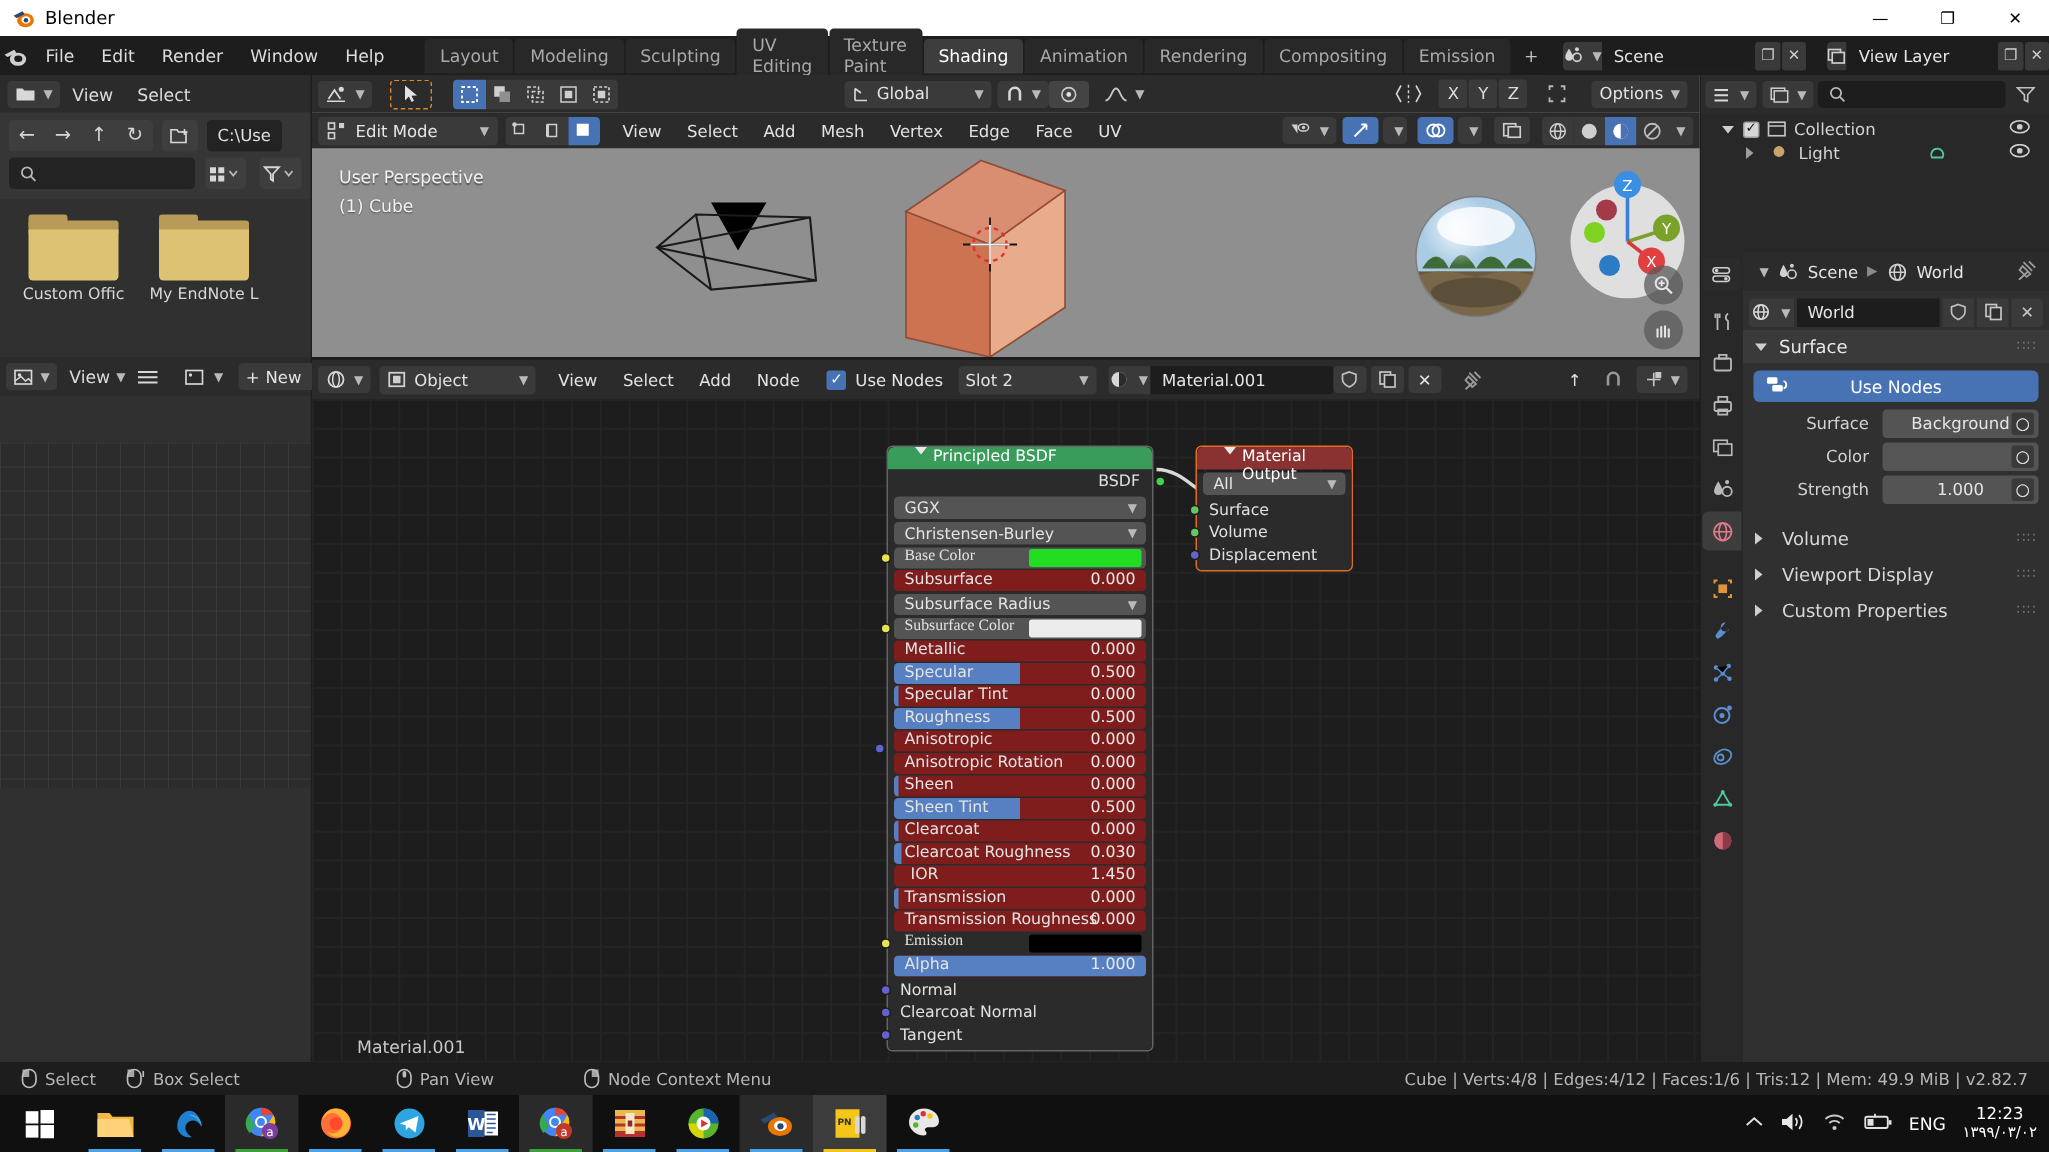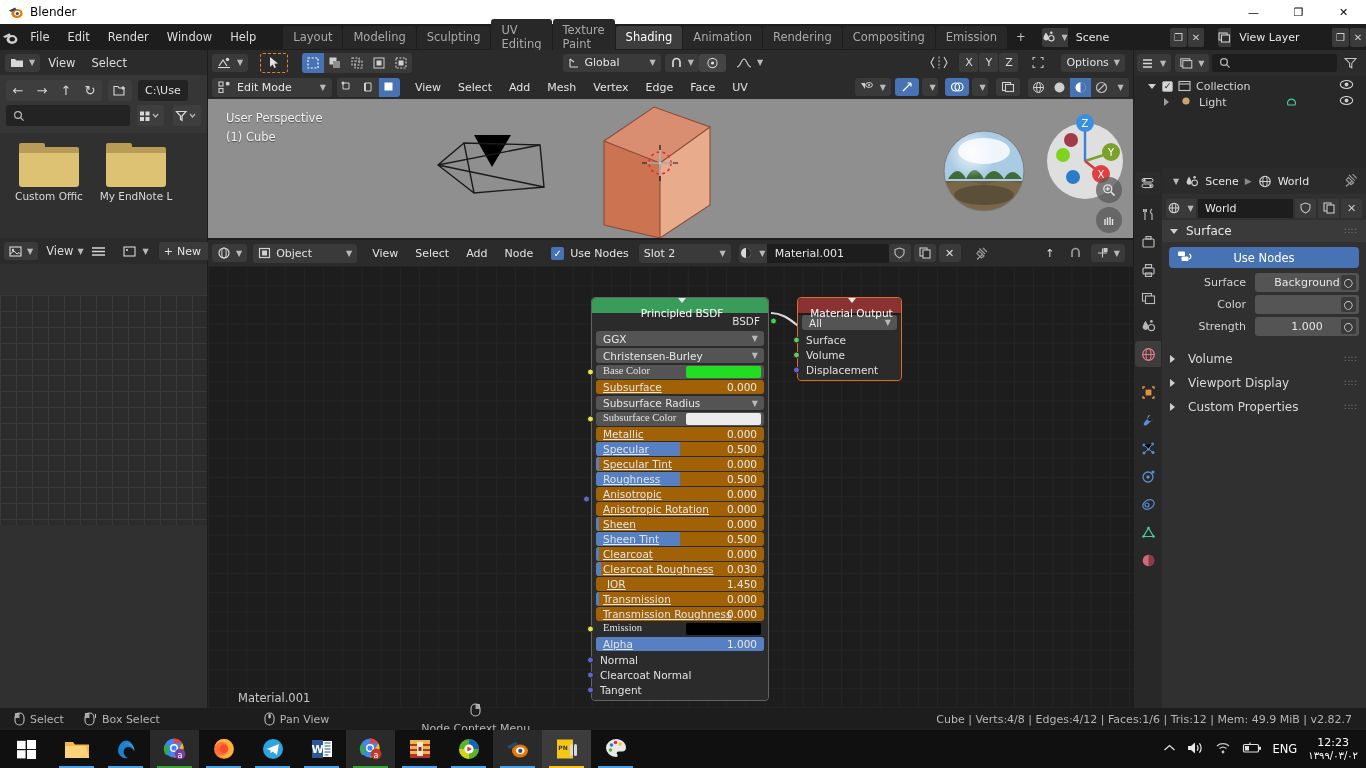--- a/index.html
+++ b/index.html
@@ -111,38 +111,38 @@
   .ne-hdr { position:absolute; left:0; top:0; width:925px; height:26px; background:#2b2b2b;
             display:flex; align-items:center; padding:0 4px; }
   .ne-canvas { position:absolute; left:0; top:26px; width:925px; height:442px;
                background-color:#1d1d1d;
                background-image: linear-gradient(to right, #242424 1px, transparent 1px),
                                  linear-gradient(to bottom, #242424 1px, transparent 1px);
                background-size: 19.2px 19.2px; overflow:hidden; }
   .matlabel { position:absolute; left:30px; top:425px; font-size:11.5px; color:#c9c9c9; }
 
   .node { position:absolute; border-radius:4px; }
-  .node-hdr { height:15px; display:flex; align-items:center; padding-left:4px; gap:4px;
-              border-radius:4px 4px 0 0; font-size:10.5px; color:#fff;flex-direction:column; }
+  .node-hdr { height:15px; display:flex; align-items:flex-start; padding-left:18px; gap:4px;
+              border-radius:4px 4px 0 0; font-size:10.5px; color:#fff; }
   .node-body { background:#2b2b2b; border-radius:0 0 4px 4px; padding-bottom:3px; }
   .nodeA { left:383px; top:31px; width:178px; border:1px solid #646464; }
   .nodeA .node-hdr { background:#3a9c5a; }
   .nodeB { left:589px; top:31px; width:105px; border:1px solid #e06c28; }
   .nodeB .node-hdr { background:#8a3232; }
 
   .out-row { height:16px; display:flex; align-items:center; justify-content:flex-end;
              padding-right:8px; font-size:10.5px; color:#e0e0e0; position:relative; }
   .sock { position:absolute; width:7px; height:7px; border-radius:50%; border:1px solid #1d1d1d; }
   .sock.l { left:-5px; top:50%; transform:translateY(-50%); }
   .sock.r { right:-5px; top:50%; transform:translateY(-50%); }
   .s-yellow{background:#e5e54e;} .s-purple{background:#6363d0;}
   .s-green{background:#3cd44c;} .s-teal{background:#63c763;}
 
-  .prop { margin:1px 4px; height:14px; background:#a16207; border-radius:3px; position:relative;
-          display:flex; align-items:center; font-size:10.5px; overflow:hidden;text-decoration:underline; }
+  .prop { margin:1px 4px; height:14px; background:#7f1d1d; border-radius:3px; position:relative;
+          display:flex; align-items:flex-start; font-size:10.5px; overflow:hidden; }
   .prop .plabel { padding-left:7px; color:#e3e3e3; z-index:2; }
   .prop .pval { position:absolute; right:7px; color:#e8e8e8; z-index:2; }
   .prop .fill { position:absolute; left:0; top:0; bottom:0; background:#5680c2; }
   .propsock { position:absolute; left:-9px; top:50%; transform:translateY(-50%);
               width:7px;height:7px;border-radius:50%;border:1px solid #1d1d1d; }
   .selmenu { margin:2px 4px; height:15px; background:#545454; border-radius:3px; display:flex;
              align-items:center; justify-content:space-between; padding:0 6px 0 7px; font-size:10.5px; }
   .swatch { margin:1px 4px; height:14px; background:#545454; border-radius:3px; display:flex;
             align-items:flex-start; position:relative;font-family:Liberation Serif, serif; }
   .swatch .plabel { padding-left:7px; font-size:10.5px; color:#e3e3e3; }
@@ -1199,21 +1199,21 @@
         </svg>
       <span>Box Select</span>
     </div>
     <div class="sb-item" style="margin-left:104px;">
       <svg width="11" height="14" viewBox="0 0 11 14">
           <rect x="1" y="1" width="9" height="12" rx="4.5" fill="none" stroke="#bdbdbd" stroke-width="1.1"></rect>
           <rect x="4.4" y="2" width="2.4" height="4.4" rx="1.1" fill="#bdbdbd"></rect>
         </svg>
       <span>Pan View</span>
     </div>
-    <div class="sb-item" style="margin-left:92px;flex-direction:column;">
+    <div class="sb-item" style="margin-left:60px;">
       <svg width="11" height="14" viewBox="0 0 11 14">
           <rect x="1" y="1" width="9" height="12" rx="4.5" fill="none" stroke="#bdbdbd" stroke-width="1.1"></rect>
           <path d="M5.5 1 H10 V6 H5.5 Z" fill="#bdbdbd" opacity=".85"></path>
         </svg>
       <span>Node Context Menu</span>
     </div>
     <div class="sb-stats">Cube | Verts:4/8 | Edges:4/12 | Faces:1/6 | Tris:12 | Mem: 49.9 MiB | v2.82.7</div>
   </div>
 
   <div class="taskbar">

